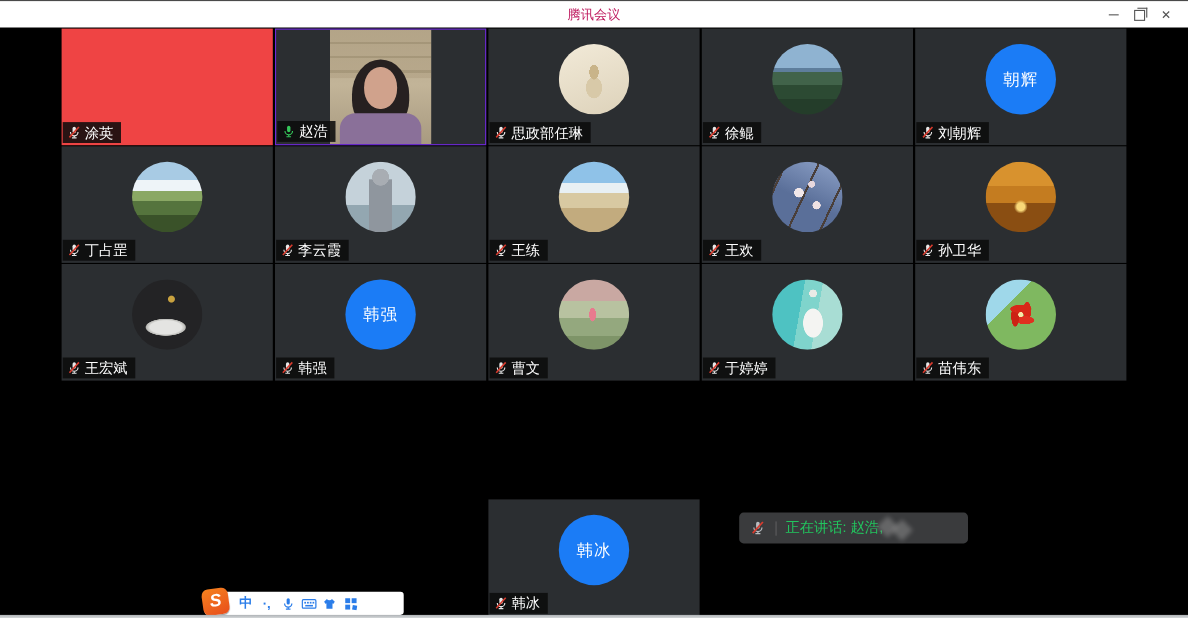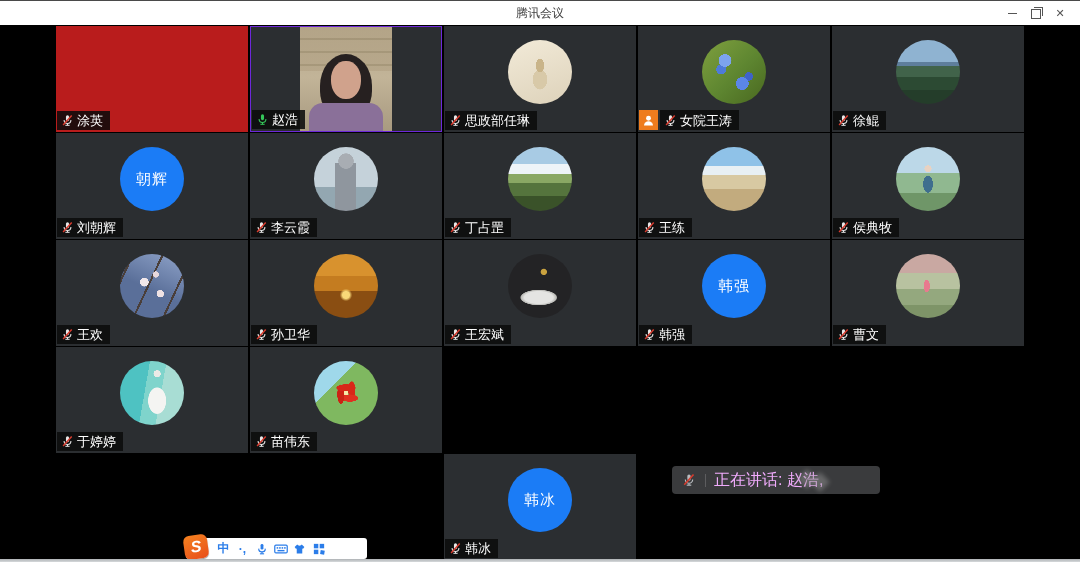--- a/index.html
+++ b/index.html
@@ -6,35 +6,35 @@
   body{
     width:1080px;height:562px;position:relative;overflow:hidden;
     background:#000;font-family:"Liberation Sans","DejaVu Sans",sans-serif;
     -webkit-font-smoothing:antialiased;
   }
   
   .titlebar{
     position:absolute;top:0;left:0;right:0;height:24px;background:#ffffff;
     border-top:1px solid #4a4a4a;display:flex;align-items:center;justify-content:center;
   }
-  .titlebar .title{font-size:12px;color:#404040;}
+  .titlebar .title{font-size:12px;color:#be185d;}
   .win-controls{position:absolute;right:8px;top:0;height:24px;display:flex;align-items:center;gap:0;}
   .win-btn{width:24px;height:24px;display:flex;align-items:center;justify-content:center;color:#555;font-size:12px;cursor:default;}
   .ctl-min{width:9px;height:1px;background:#555;display:block;}
   .ctl-restore{width:8px;height:8px;border:1px solid #555;position:relative;background:#fff;margin-top:2px;}
   .ctl-restore::before{content:'';position:absolute;top:-3px;left:2px;width:8px;height:8px;border:1px solid #555;border-bottom:none;border-left:none;}
   .ctl-close{font-size:11px;color:#555;}
   
   .grid{
     position:absolute;left:56px;top:26px;width:968px;height:534px;
     display:grid;grid-template-columns:repeat(5,1fr);grid-template-rows:repeat(5,1fr);
     column-gap:2px;row-gap:1px;background:#000;
   }
   .tile{position:relative;background:#2b2e31;overflow:hidden;display:flex;align-items:center;justify-content:center;}
-  .tile.tile-black{background:#b91c1c;}
+  .tile.tile-black{background:#ef4444;}
   .tile.speaking{border:1px solid #6d28d9;}
   
   .avatar{width:64px;height:64px;border-radius:50%;margin-bottom:14px;flex:0 0 auto;}
   .initials{background:#1b7cf6;color:#ffffff;font-size:15px;display:flex;align-items:center;justify-content:center;letter-spacing:1px;}
   .ph-sketch{background:radial-gradient(ellipse 7px 11px at 50% 40%,#c9b489 60%,transparent 62%),radial-gradient(ellipse 12px 16px at 50% 62%,#d8c9a8 60%,transparent 62%),linear-gradient(160deg,#f2ead8,#ddd2ba);}
   .ph-blueflower{background:radial-gradient(circle 9px at 36% 32%,#7ca3ee 70%,transparent 72%),radial-gradient(circle 7px at 30% 46%,#4e7bd9 70%,transparent 72%),radial-gradient(circle 9px at 63% 68%,#5b86e8 70%,transparent 72%),radial-gradient(circle 6px at 73% 57%,#3f63c9 70%,transparent 72%),linear-gradient(135deg,#7fa03f,#5d8530 55%,#49671f);}
   .ph-greenhill{background:linear-gradient(180deg,#8fb3d1 0 34%,#5e7e9c 34% 40%,#41634a 40% 58%,#2c4a33 58% 78%,#243d2a 78%);}
   .ph-family{background:radial-gradient(circle 6px at 36% 33%,#fdfdfd 70%,transparent 72%),radial-gradient(ellipse 5px 9px at 36% 52%,#e8692a 60%,transparent 62%),radial-gradient(ellipse 4px 7px at 49% 56%,#e8782a 60%,transparent 62%),radial-gradient(circle 5px at 63% 35%,#f4ddcb 70%,transparent 72%),radial-gradient(ellipse 6px 10px at 64% 54%,#3f4c5c 60%,transparent 62%),#d79a93;}
   .ph-sunsetsea{background:radial-gradient(ellipse 3px 6px at 43% 47%,#1e2a33 60%,transparent 65%),radial-gradient(ellipse 4px 8px at 56% 42%,#1e2a33 60%,transparent 65%),linear-gradient(180deg,#f0ac6f 0 36%,#f4c68c 36% 44%,#79c2d8 44% 72%,#5aa8c4 72%);}
   .ph-plant{background:radial-gradient(circle at 42% 38%,#e4f2a8 8%,#9cc84e 45%,#6da32e 75%,#578a20);}
@@ -57,21 +57,21 @@
   
   .label-row{position:absolute;left:1px;bottom:2px;display:flex;align-items:stretch;gap:2px;z-index:3;}
   .host-badge{width:19px;height:20px;background:#ee7c1e;display:flex;align-items:center;justify-content:center;}
   .name-label{background:#0c0c0cde;display:flex;align-items:center;gap:3px;padding:2px 7px 2px 4px;}
   .name-label .pname{color:#fff;font-size:13px;line-height:15px;white-space:nowrap;}
   .micsvg{display:block;}
   
   .toast{position:absolute;left:672px;top:466px;width:208px;height:28px;background:#3a3b3d;border-radius:4px;display:flex;align-items:center;z-index:5;}
   .toast .t-mic{margin-left:10px;}
   .toast .t-div{width:1px;height:13px;background:#5d5d5f;margin:0 8px 0 9px;}
-  .toast .t-text{font-size:16px;color:#f0abfc;white-space:nowrap;}
+  .toast .t-text{font-size:13px;color:#22c55e;white-space:nowrap;}
   .toast .blur-shape{position:absolute;top:6px;width:14px;height:14px;background:#9a9a9a;opacity:.45;transform:rotate(45deg);filter:blur(2px);}
   .toast .bs1{left:128px;}
   .toast .bs2{left:141px;top:9px;}
   
   .ime{position:absolute;left:186px;top:538px;width:153px;height:21px;background:#fff;border-radius:3px;box-shadow:0 0 2px rgba(0,0,0,.6);display:flex;align-items:center;gap:0;padding-left:28px;z-index:6;}
   .ime-logo{position:absolute;left:-2px;top:-3px;width:24px;height:24px;background:linear-gradient(160deg,#f5821f,#e84e1b);border-radius:6px;transform:rotate(-8deg);display:flex;align-items:center;justify-content:center;color:#fff;font-weight:bold;font-size:16px;font-style:italic;box-shadow:0 1px 1px rgba(0,0,0,.4);}
   .ime-item{width:19px;height:21px;display:flex;align-items:center;justify-content:center;color:#2b7de9;font-size:12px;font-weight:bold;}
   
   .bottom-edge{position:absolute;left:0;right:0;bottom:0;height:3px;background:linear-gradient(180deg,#aeb2b5,#d6d9db);z-index:7;}
 </style>
@@ -146,43 +146,20 @@
           <line x1="5.4" y1="13.9" x2="10.6" y2="13.9" stroke="#e8e8e8" stroke-width="1.3"></line>
           <line x1="2.6" y1="13.4" x2="13.2" y2="1.8" stroke="#d83b2e" stroke-width="1.8"></line>
         </svg>
 
         <span class="pname">思政部任琳</span>
       </span>
     </div>
   </div>
     <div class="tile">
 
-    <div class="avatar ph-blueflower"></div>
-    <div class="label-row">
-      <span class="host-badge">
-        <svg width="13" height="13" viewBox="0 0 16 16">
-            <circle cx="8" cy="5.2" r="3" fill="#fff"></circle>
-            <path d="M2.5 14 a5.5 5 0 0 1 11 0 z" fill="#fff"></path>
-          </svg>
-      </span>
-      <span class="name-label">
-        <svg class="micsvg" width="13" height="13" viewBox="0 0 16 16">
-          <rect x="6.1" y="1.6" width="3.8" height="7.2" rx="1.9" fill="#e8e8e8"></rect>
-          <path d="M3.8 7.5 a4.2 4.2 0 0 0 8.4 0" fill="none" stroke="#e8e8e8" stroke-width="1.3"></path>
-          <line x1="8" y1="11.9" x2="8" y2="13.6" stroke="#e8e8e8" stroke-width="1.3"></line>
-          <line x1="5.4" y1="13.9" x2="10.6" y2="13.9" stroke="#e8e8e8" stroke-width="1.3"></line>
-          <line x1="2.6" y1="13.4" x2="13.2" y2="1.8" stroke="#d83b2e" stroke-width="1.8"></line>
-        </svg>
-
-        <span class="pname">女院王涛</span>
-      </span>
-    </div>
-  </div>
-    <div class="tile">
-
     <div class="avatar ph-greenhill"></div>
     <div class="label-row">
 
       <span class="name-label">
         <svg class="micsvg" width="13" height="13" viewBox="0 0 16 16">
           <rect x="6.1" y="1.6" width="3.8" height="7.2" rx="1.9" fill="#e8e8e8"></rect>
           <path d="M3.8 7.5 a4.2 4.2 0 0 0 8.4 0" fill="none" stroke="#e8e8e8" stroke-width="1.3"></path>
           <line x1="8" y1="11.9" x2="8" y2="13.6" stroke="#e8e8e8" stroke-width="1.3"></line>
           <line x1="5.4" y1="13.9" x2="10.6" y2="13.9" stroke="#e8e8e8" stroke-width="1.3"></line>
           <line x1="2.6" y1="13.4" x2="13.2" y2="1.8" stroke="#d83b2e" stroke-width="1.8"></line>
@@ -205,87 +182,69 @@
           <line x1="5.4" y1="13.9" x2="10.6" y2="13.9" stroke="#e8e8e8" stroke-width="1.3"></line>
           <line x1="2.6" y1="13.4" x2="13.2" y2="1.8" stroke="#d83b2e" stroke-width="1.8"></line>
         </svg>
 
         <span class="pname">刘朝辉</span>
       </span>
     </div>
   </div>
     <div class="tile">
 
+    <div class="avatar ph-snowmtn"></div>
+    <div class="label-row">
+
+      <span class="name-label">
+        <svg class="micsvg" width="13" height="13" viewBox="0 0 16 16">
+          <rect x="6.1" y="1.6" width="3.8" height="7.2" rx="1.9" fill="#e8e8e8"></rect>
+          <path d="M3.8 7.5 a4.2 4.2 0 0 0 8.4 0" fill="none" stroke="#e8e8e8" stroke-width="1.3"></path>
+          <line x1="8" y1="11.9" x2="8" y2="13.6" stroke="#e8e8e8" stroke-width="1.3"></line>
+          <line x1="5.4" y1="13.9" x2="10.6" y2="13.9" stroke="#e8e8e8" stroke-width="1.3"></line>
+          <line x1="2.6" y1="13.4" x2="13.2" y2="1.8" stroke="#d83b2e" stroke-width="1.8"></line>
+        </svg>
+
+        <span class="pname">丁占罡</span>
+      </span>
+    </div>
+  </div>
+    <div class="tile">
+
     <div class="avatar ph-tower"></div>
     <div class="label-row">
 
       <span class="name-label">
         <svg class="micsvg" width="13" height="13" viewBox="0 0 16 16">
           <rect x="6.1" y="1.6" width="3.8" height="7.2" rx="1.9" fill="#e8e8e8"></rect>
           <path d="M3.8 7.5 a4.2 4.2 0 0 0 8.4 0" fill="none" stroke="#e8e8e8" stroke-width="1.3"></path>
           <line x1="8" y1="11.9" x2="8" y2="13.6" stroke="#e8e8e8" stroke-width="1.3"></line>
           <line x1="5.4" y1="13.9" x2="10.6" y2="13.9" stroke="#e8e8e8" stroke-width="1.3"></line>
           <line x1="2.6" y1="13.4" x2="13.2" y2="1.8" stroke="#d83b2e" stroke-width="1.8"></line>
         </svg>
 
         <span class="pname">李云霞</span>
       </span>
     </div>
   </div>
     <div class="tile">
 
-    <div class="avatar ph-snowmtn"></div>
-    <div class="label-row">
-
-      <span class="name-label">
-        <svg class="micsvg" width="13" height="13" viewBox="0 0 16 16">
-          <rect x="6.1" y="1.6" width="3.8" height="7.2" rx="1.9" fill="#e8e8e8"></rect>
-          <path d="M3.8 7.5 a4.2 4.2 0 0 0 8.4 0" fill="none" stroke="#e8e8e8" stroke-width="1.3"></path>
-          <line x1="8" y1="11.9" x2="8" y2="13.6" stroke="#e8e8e8" stroke-width="1.3"></line>
-          <line x1="5.4" y1="13.9" x2="10.6" y2="13.9" stroke="#e8e8e8" stroke-width="1.3"></line>
-          <line x1="2.6" y1="13.4" x2="13.2" y2="1.8" stroke="#d83b2e" stroke-width="1.8"></line>
-        </svg>
-
-        <span class="pname">丁占罡</span>
-      </span>
-    </div>
-  </div>
-    <div class="tile">
-
     <div class="avatar ph-beach"></div>
     <div class="label-row">
 
       <span class="name-label">
         <svg class="micsvg" width="13" height="13" viewBox="0 0 16 16">
           <rect x="6.1" y="1.6" width="3.8" height="7.2" rx="1.9" fill="#e8e8e8"></rect>
           <path d="M3.8 7.5 a4.2 4.2 0 0 0 8.4 0" fill="none" stroke="#e8e8e8" stroke-width="1.3"></path>
           <line x1="8" y1="11.9" x2="8" y2="13.6" stroke="#e8e8e8" stroke-width="1.3"></line>
           <line x1="5.4" y1="13.9" x2="10.6" y2="13.9" stroke="#e8e8e8" stroke-width="1.3"></line>
           <line x1="2.6" y1="13.4" x2="13.2" y2="1.8" stroke="#d83b2e" stroke-width="1.8"></line>
         </svg>
 
         <span class="pname">王练</span>
-      </span>
-    </div>
-  </div>
-    <div class="tile">
-
-    <div class="avatar ph-hiker"></div>
-    <div class="label-row">
-
-      <span class="name-label">
-        <svg class="micsvg" width="13" height="13" viewBox="0 0 16 16">
-          <rect x="6.1" y="1.6" width="3.8" height="7.2" rx="1.9" fill="#e8e8e8"></rect>
-          <path d="M3.8 7.5 a4.2 4.2 0 0 0 8.4 0" fill="none" stroke="#e8e8e8" stroke-width="1.3"></path>
-          <line x1="8" y1="11.9" x2="8" y2="13.6" stroke="#e8e8e8" stroke-width="1.3"></line>
-          <line x1="5.4" y1="13.9" x2="10.6" y2="13.9" stroke="#e8e8e8" stroke-width="1.3"></line>
-          <line x1="2.6" y1="13.4" x2="13.2" y2="1.8" stroke="#d83b2e" stroke-width="1.8"></line>
-        </svg>
-
-        <span class="pname">侯典牧</span>
       </span>
     </div>
   </div>
     <div class="tile">
 
     <div class="avatar ph-blossom"></div>
     <div class="label-row">
 
       <span class="name-label">
         <svg class="micsvg" width="13" height="13" viewBox="0 0 16 16">

